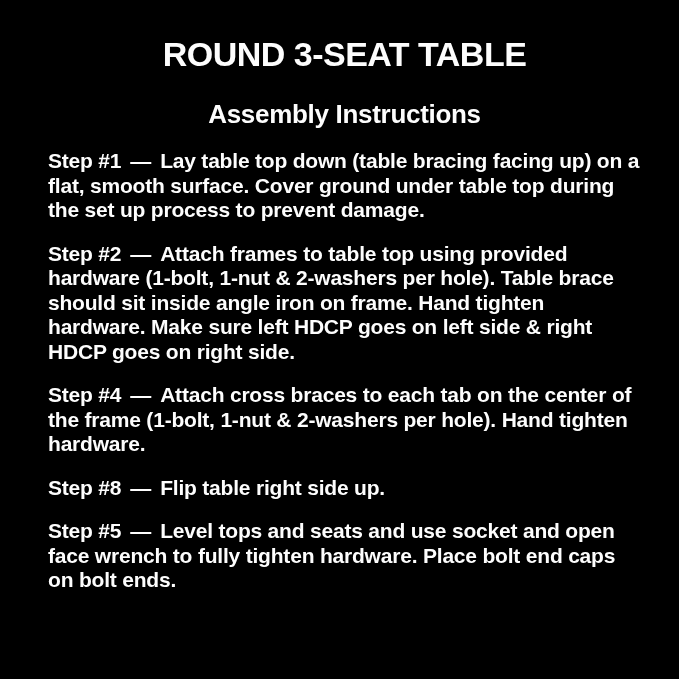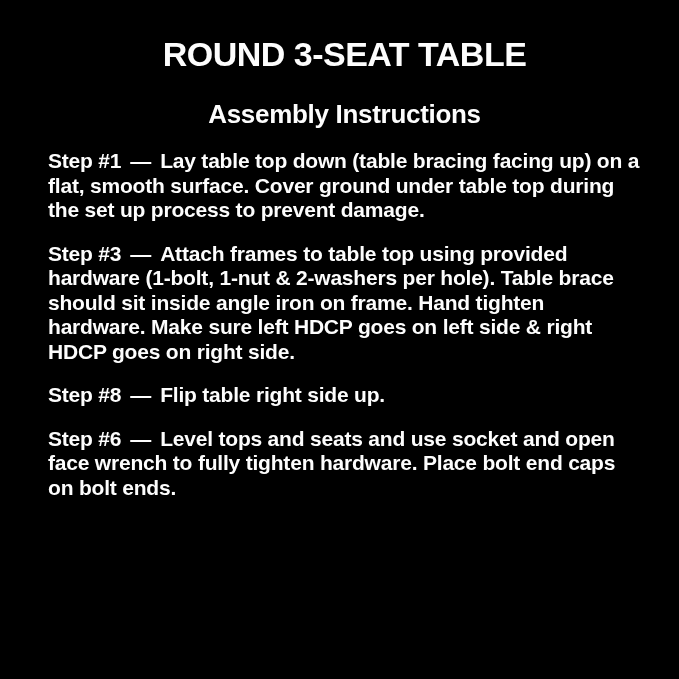--- a/index.html
+++ b/index.html
@@ -53,22 +53,23 @@
 
 <div class="poster">
   <div class="header">
     <div class="title">ROUND 3-SEAT TABLE</div>
     <div class="subtitle">Assembly Instructions</div>
   </div>
 
   <div class="steps">
     <p class="step"><span class="step-label">Step #1</span><span class="step-dash">—</span><span class="step-text">Lay table top down (table bracing facing up) on a flat, smooth surface. Cover ground under table top during the set up process to prevent damage.</span></p>
 
-    <p class="step"><span class="step-label">Step #3</span><span class="step-dash">—</span><span class="step-text">Attach frames to table top using provided hardware (1-bolt, 1-nut &amp; 2-washers per hole). Table brace should sit inside angle iron on frame. Hand tighten hardware. Make sure left HDCP goes on left side &amp; right HDCP goes on right side.</span></p>
+    <p class="step"><span class="step-label">Step #2</span><span class="step-dash">—</span><span class="step-text">Attach frames to table top using provided hardware (1-bolt, 1-nut &amp; 2-washers per hole). Table brace should sit inside angle iron on frame. Hand tighten hardware. Make sure left HDCP goes on left side &amp; right HDCP goes on right side.</span></p>
 
 
+    <p class="step"><span class="step-label">Step #4</span><span class="step-dash">—</span><span class="step-text">Attach cross braces to each tab on the center of the frame (1-bolt, 1-nut &amp; 2-washers per hole). Hand tighten hardware.</span></p>
 
     <p class="step"><span class="step-label">Step #8</span><span class="step-dash">—</span><span class="step-text">Flip table right side up.</span></p>
 
-    <p class="step"><span class="step-label">Step #6</span><span class="step-dash">—</span><span class="step-text">Level tops and seats and use socket and open face wrench to fully tighten hardware. Place bolt end caps on bolt ends.</span></p>
+    <p class="step"><span class="step-label">Step #5</span><span class="step-dash">—</span><span class="step-text">Level tops and seats and use socket and open face wrench to fully tighten hardware. Place bolt end caps on bolt ends.</span></p>
   </div>
 
 </div>
 
 </body></html>

